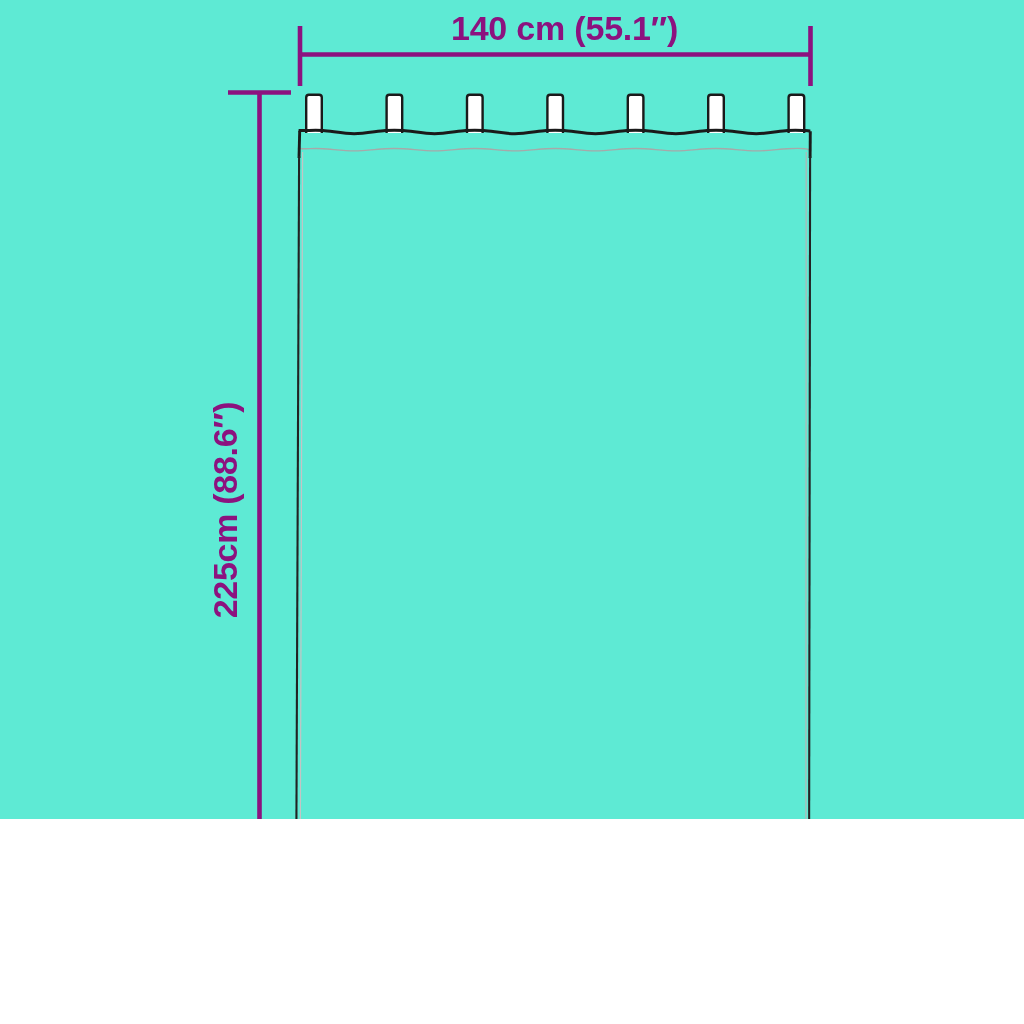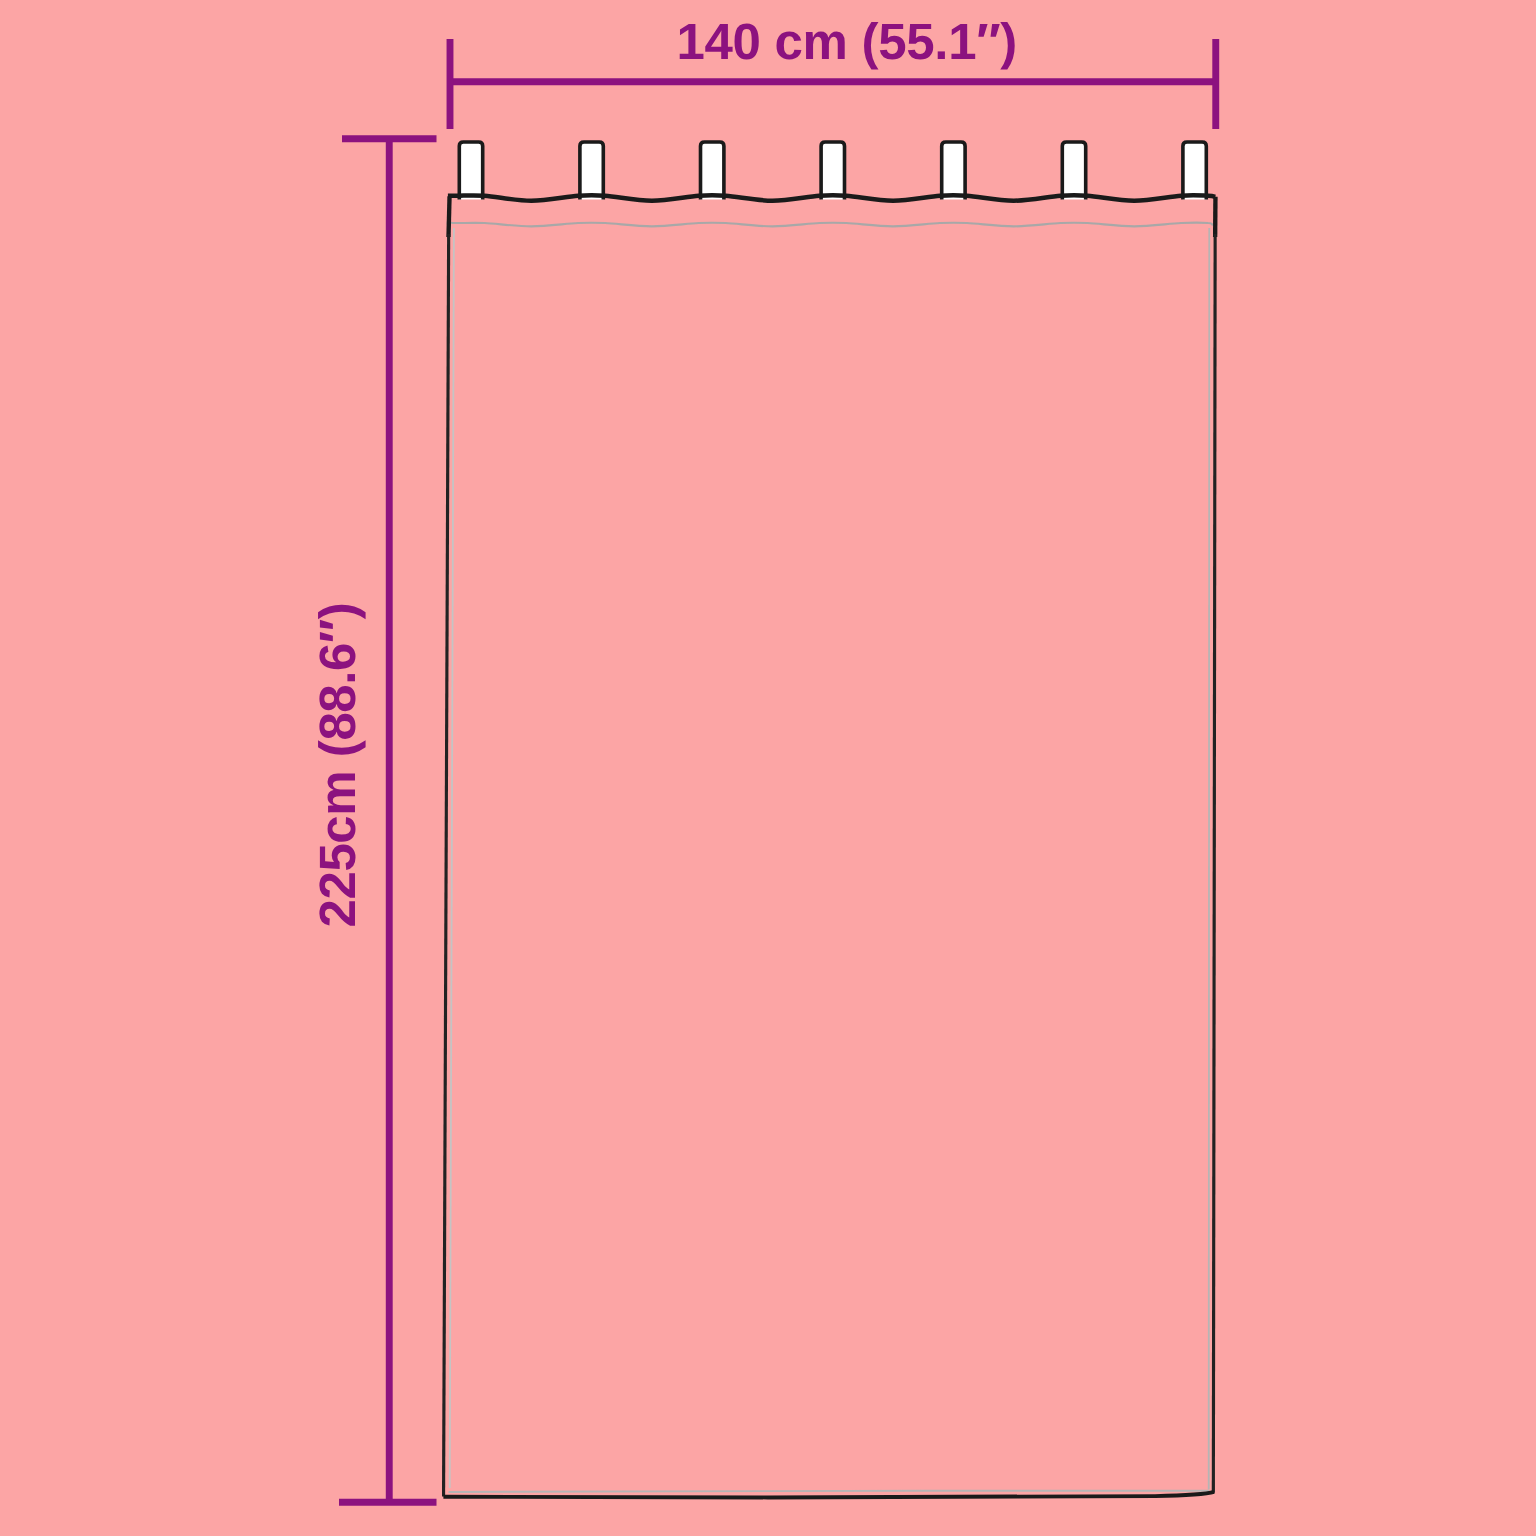--- a/index.html
+++ b/index.html
@@ -1,16 +1,16 @@
 <!DOCTYPE html>
 <html><head>
 <meta charset="utf-8">
 <style>
 html,body{margin:0;padding:0;background:#ffffff;}
-.stage{position:relative;width:1024px;height:1024px;background:#fca5a5;overflow:hidden;}
+.stage{position:relative;width:1024px;height:819px;background:#5eead4;overflow:hidden;}
 svg text{font-family:"Liberation Sans",sans-serif;font-weight:bold;}
 </style>
 </head>
 <body>
 
 <div class="stage">
 <svg width="1024" height="1024" viewBox="0 0 1024 1024" xmlns="http://www.w3.org/2000/svg">
 
   <text x="564.5" y="39.5" font-size="34" letter-spacing="-0.2" fill="#8C127F" text-anchor="middle">140 cm (55.1″)</text>
 

